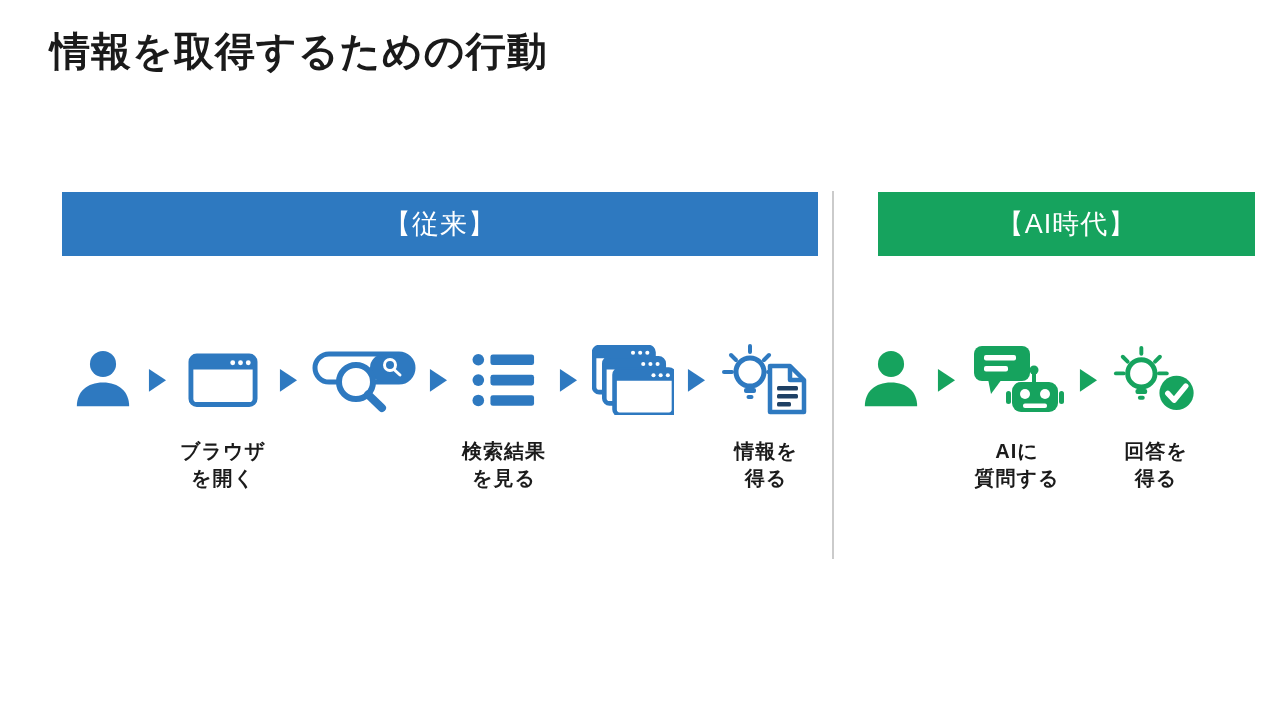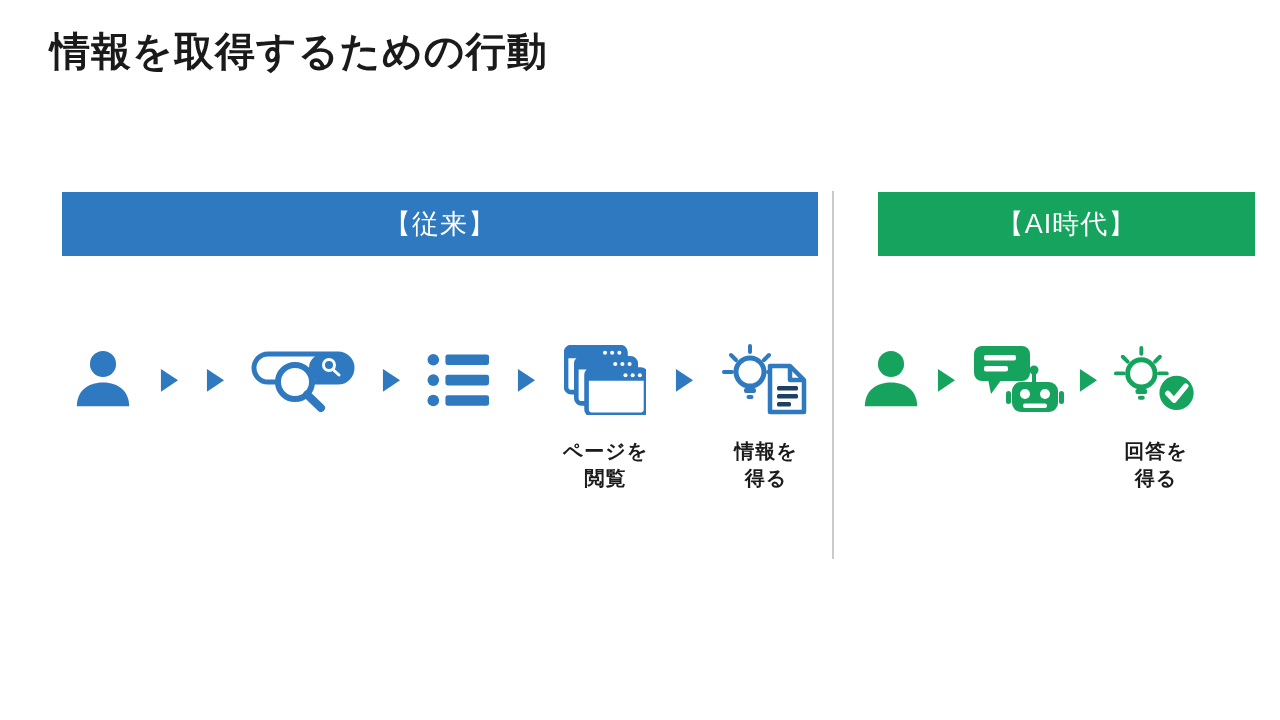--- a/index.html
+++ b/index.html
@@ -72,20 +72,35 @@
         </svg>
       </div>
     </div>
 
     <div class="arrow-box">
       <svg width="19" viewBox="0 0 20 26">
           <polygon class="tf" points="1,1 19,13 1,25"></polygon>
         </svg>
     </div>
 
+    <div class="step">
+      <div class="icon-box">
+        <svg width="70" viewBox="0 0 72 56">
+          <rect class="tsw" x="3" y="3" width="66" height="50" rx="6" stroke-width="5"></rect>
+          <path class="tf" d="M3 10 a7 7 0 0 1 7-7 h52 a7 7 0 0 1 7 7 v7 H3 z"></path>
+          <circle class="wf" cx="46" cy="10" r="2.5"></circle>
+          <circle class="wf" cx="54" cy="10" r="2.5"></circle>
+          <circle class="wf" cx="62" cy="10" r="2.5"></circle>
+        </svg>
+      </div>
+      <div class="label">
+        <span>ブラウザ</span>
+        <span>を開く</span>
+      </div>
+    </div>
 
     <div class="arrow-box">
       <svg width="19" viewBox="0 0 20 26">
           <polygon class="tf" points="1,1 19,13 1,25"></polygon>
         </svg>
     </div>
 
     <div class="step">
       <div class="icon-box">
         <svg width="104" viewBox="0 0 104 68">
@@ -109,20 +124,24 @@
       <div class="icon-box">
         <svg width="64" viewBox="0 0 66 58">
           <circle class="tf" cx="6.5" cy="8" r="6"></circle>
           <rect class="tf" x="19" y="2.5" width="45" height="11" rx="2.5"></rect>
           <circle class="tf" cx="6.5" cy="29" r="6"></circle>
           <rect class="tf" x="19" y="23.5" width="45" height="11" rx="2.5"></rect>
           <circle class="tf" cx="6.5" cy="50" r="6"></circle>
           <rect class="tf" x="19" y="44.5" width="45" height="11" rx="2.5"></rect>
         </svg>
       </div>
+      <div class="label">
+        <span>検索結果</span>
+        <span>を見る</span>
+      </div>
     </div>
 
     <div class="arrow-box">
       <svg width="19" viewBox="0 0 20 26">
           <polygon class="tf" points="1,1 19,13 1,25"></polygon>
         </svg>
     </div>
 
     <div class="step">
       <div class="icon-box">
@@ -142,24 +161,20 @@
               <circle class="wf" cx="54" cy="7.5" r="2"></circle>
           </g>
           <g transform="translate(20,22)">
             <rect class="tsw" x="2" y="2" width="58" height="44" rx="5" stroke-width="4.5"></rect>
             <path class="tf" d="M2 8 a6 6 0 0 1 6-6 h46 a6 6 0 0 1 6 6 v5 H2 z"></path>
             <circle class="wf" cx="40" cy="7.5" r="2"></circle>
               <circle class="wf" cx="47" cy="7.5" r="2"></circle>
               <circle class="wf" cx="54" cy="7.5" r="2"></circle>
           </g>
         </svg>
-      </div>
-      <div class="label">
-        <span>ページを</span>
-        <span>閲覧</span>
       </div>
     </div>
 
     <div class="arrow-box">
       <svg width="19" viewBox="0 0 20 26">
           <polygon class="tf" points="1,1 19,13 1,25"></polygon>
         </svg>
     </div>
 
     <div class="step">
@@ -217,20 +232,24 @@
           <line class="as" x1="64" y1="30" x2="64" y2="39" stroke-width="4"></line>
           <circle class="af" cx="64" cy="26" r="4.5"></circle>
           <rect class="af" x="36" y="47" width="5" height="13" rx="2.5"></rect>
           <rect class="af" x="89" y="47" width="5" height="13" rx="2.5"></rect>
           <rect class="af" x="42" y="38" width="46" height="30" rx="9"></rect>
           <circle class="wf" cx="55" cy="50" r="5"></circle>
           <circle class="wf" cx="75" cy="50" r="5"></circle>
           <rect class="wf" x="53" y="59.5" width="24" height="4.5" rx="2"></rect>
         </svg>
       </div>
+      <div class="label">
+        <span>AIに</span>
+        <span>質問する</span>
+      </div>
     </div>
 
     <div class="arrow-box">
       <svg width="19" viewBox="0 0 20 26">
           <polygon class="af" points="1,1 19,13 1,25"></polygon>
         </svg>
     </div>
 
     <div class="step">
       <div class="icon-box">

